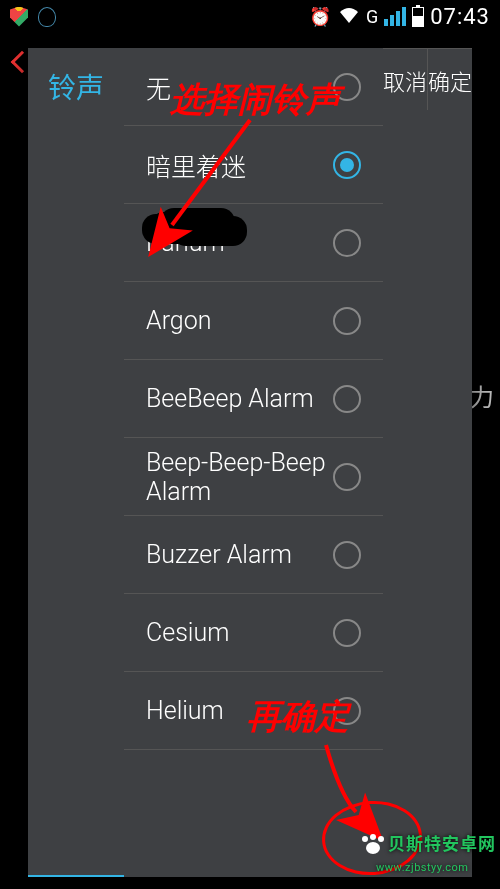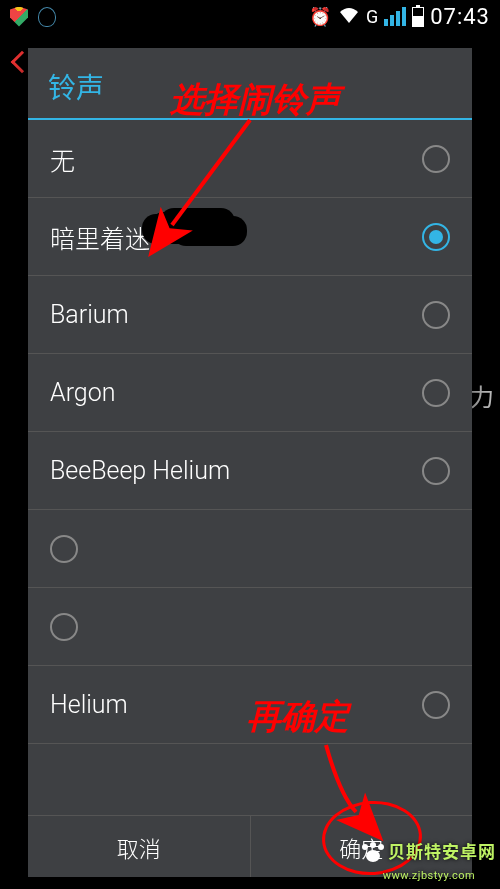--- a/index.html
+++ b/index.html
@@ -52,21 +52,21 @@
   .bg-header {
     height:58px; display:flex; align-items:center; padding:0 14px; gap:10px;
     color:#e33; font-size:26px;
   }
   .back-ch { width:16px;height:16px;border-left:3px solid #e33;border-bottom:3px solid #e33;transform:rotate(45deg); }
 
   .dialog {
     position:absolute;
     left:28px; right:28px; top:48px; bottom:12px;
     background:#3e4043;
-    display:flex; flex-direction:column;
+    display:flex; flex-direction:row;
     box-shadow:0 6px 20px rgba(0,0,0,0.6);
   }
   .dialog-title {
     color:#33b5e5;
     font-size:28px;
     padding:18px 20px 12px;
     border-bottom:2px solid #33b5e5;
   }
   .list {
     flex:1;
@@ -113,25 +113,25 @@
   .redact {
     position:absolute; left:150px; top:212px; width:75px; height:30px;
     background:#000; border-radius:14px;
     box-shadow:
       10px -4px 0 0 #000,
       22px 4px 0 0 #000,
       -8px 2px 0 0 #000;
   }
   svg.arrows { position:absolute; inset:0; }
   .watermark {
-    position:absolute; right:4px; bottom:6px; text-align:center;
-    color:#bef264; text-shadow:0 0 4px #000;
+    position:absolute; right:4px; bottom:14px; text-align:left;
+    color:#22c55e; text-shadow:0 0 4px #000;
   }
   .watermark .cn{ font-size:17px; font-weight:bold; letter-spacing:1px; }
-  .watermark .en{ font-size:11px; letter-spacing:0.5px; }
+  .watermark .en{ font-size:11px; letter-spacing:0.5px;margin-left:14px; }
   .paw {
     width:22px; height:20px; position:relative; display:inline-block; vertical-align:middle;
   }
   .paw::before{
     content:""; position:absolute; left:4px; top:6px; width:14px; height:12px;
     background:#fff; border-radius:50%;
   }
   .paw::after{
     content:""; position:absolute; left:0; top:0; width:6px; height:6px;
     background:#fff; border-radius:50%;
@@ -193,27 +193,33 @@
       </div>
       <div class="item">
         <span>Barium</span>
         <span class="radio"></span>
       </div>
       <div class="item">
         <span>Argon</span>
         <span class="radio"></span>
       </div>
       <div class="item">
-        <span>BeeBeep Helium</span>
-        <span class="radio"></span>
-      </div>
-      <div class="item">
-        <span class="radio"></span>
-      </div>
-      <div class="item">
+        <span>BeeBeep Alarm</span>
+        <span class="radio"></span>
+      </div>
+      <div class="item">
+        <span>Beep-Beep-Beep Alarm</span>
+        <span class="radio"></span>
+      </div>
+      <div class="item">
+        <span>Buzzer Alarm</span>
+        <span class="radio"></span>
+      </div>
+      <div class="item">
+        <span>Cesium</span>
         <span class="radio"></span>
       </div>
       <div class="item">
         <span>Helium</span>
         <span class="radio"></span>
       </div>
     </div>
   <div class="footer">
     <div class="btn">取消</div>
     <div class="btn">确定</div>

